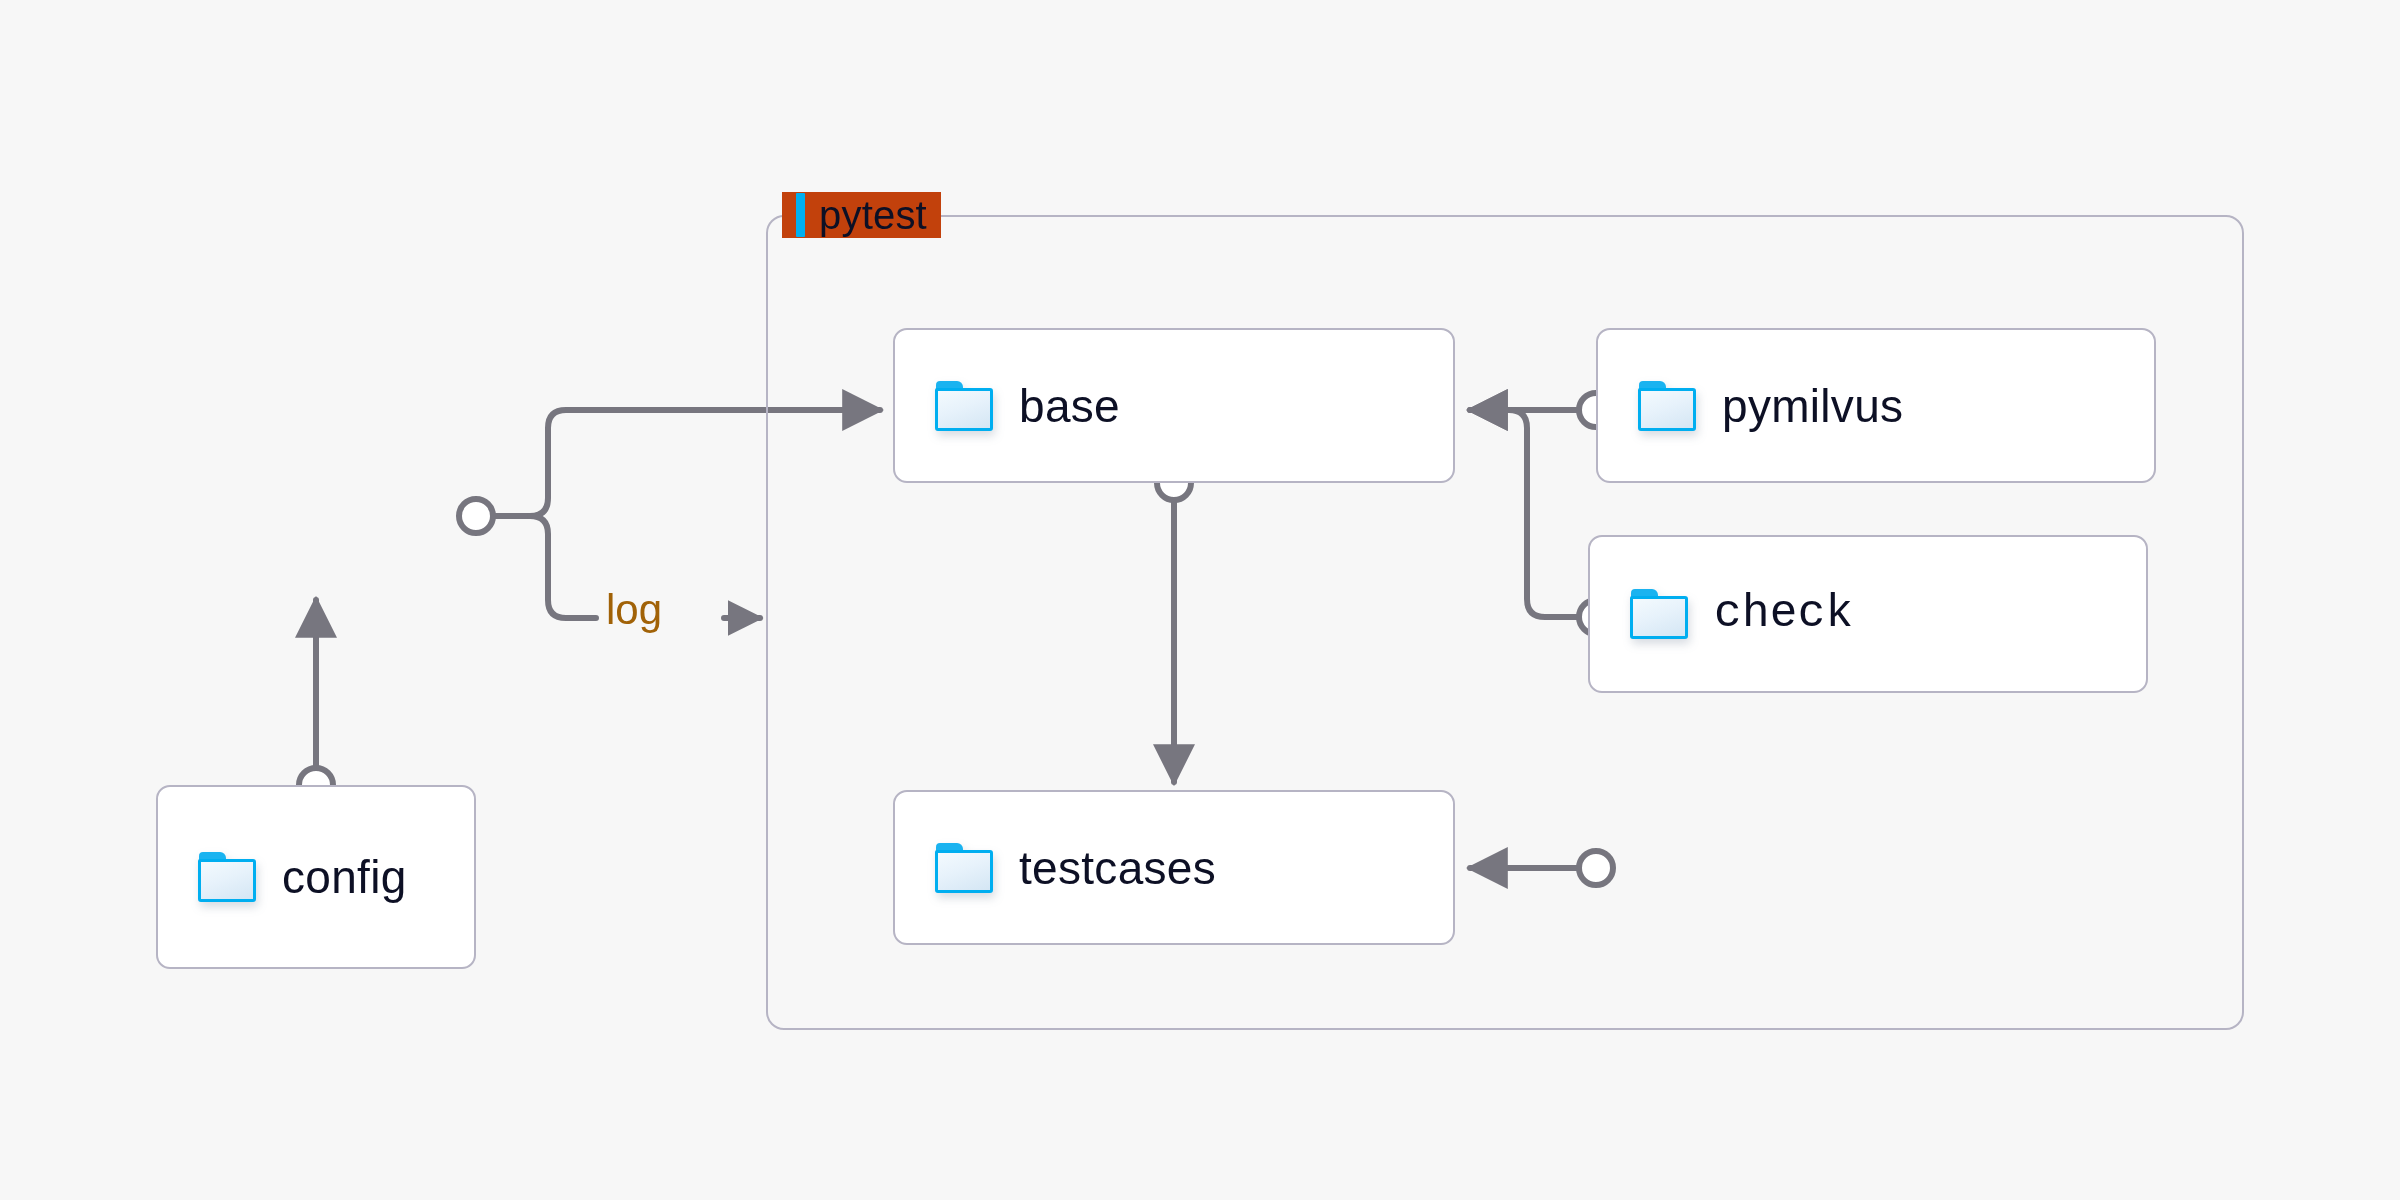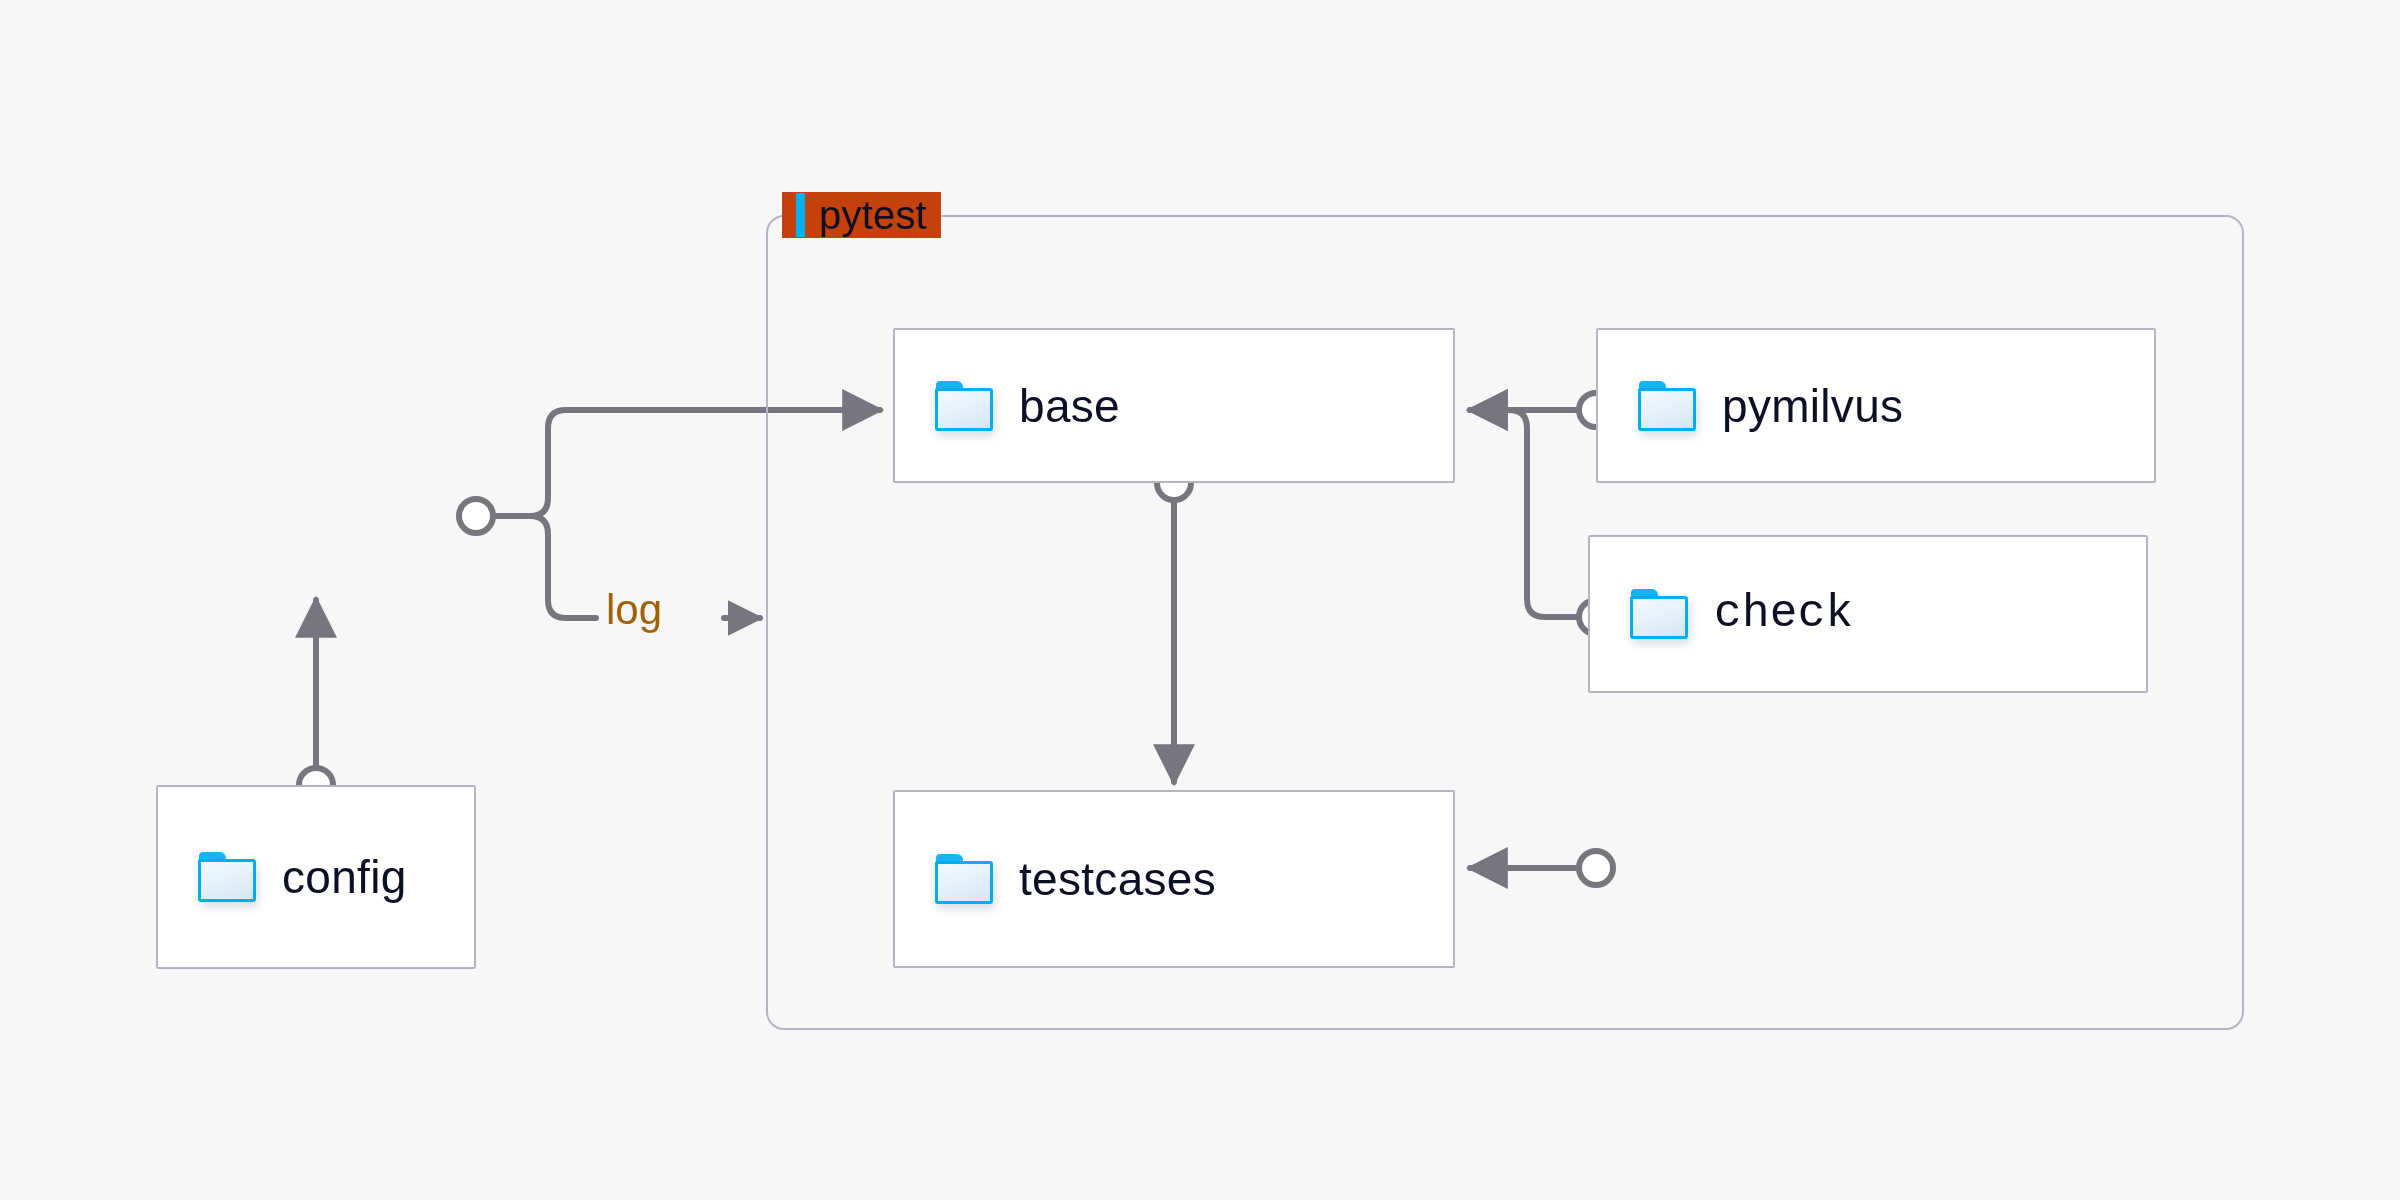--- a/index.html
+++ b/index.html
@@ -59,21 +59,21 @@
     letter-spacing: .2px;
     white-space: nowrap;
   }
 
   
   .node {
     position: absolute;
     box-sizing: border-box;
     background: #ffffff;
     border: 2px solid #b6b4c4;
-    border-radius: 2px;
+    border-radius: 14px;
     display: flex;
     align-items: center;
     padding-left: 40px;
     gap: 26px;
   }
   .node-label {
     font-size: 46px;
     color: #0d1025;
     white-space: nowrap;
     letter-spacing: .3px;
@@ -185,21 +185,21 @@
   </div>
 
   <div class="node" style="left:893px; top:328px; width:562px; height:155px;">
     <span class="folder-icon">
       <span class="tab"></span>
         <span class="body"></span>
     </span>
     <span class="node-label">base</span>
   </div>
 
-  <div class="node" style="left:893px; top:790px; width:562px; height:178px;">
+  <div class="node" style="left:893px; top:790px; width:562px; height:155px;">
     <span class="folder-icon">
       <span class="tab"></span>
         <span class="body"></span>
     </span>
     <span class="node-label">testcases</span>
   </div>
 
   <div class="node" style="left:1596px; top:328px; width:560px; height:155px;">
     <span class="folder-icon">
       <span class="tab"></span>

